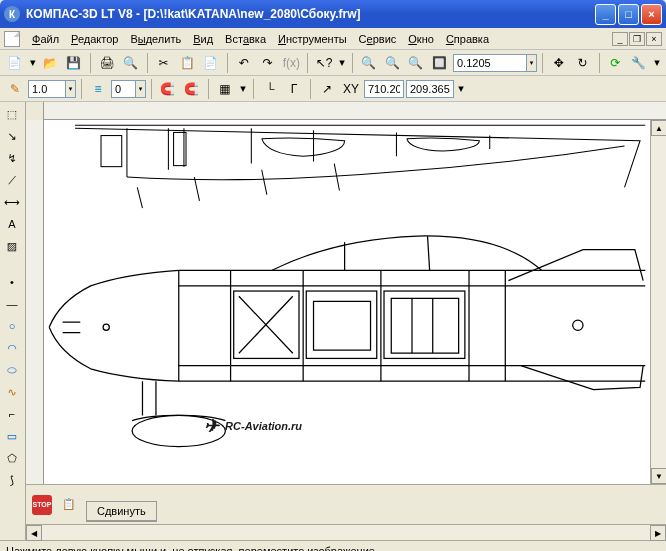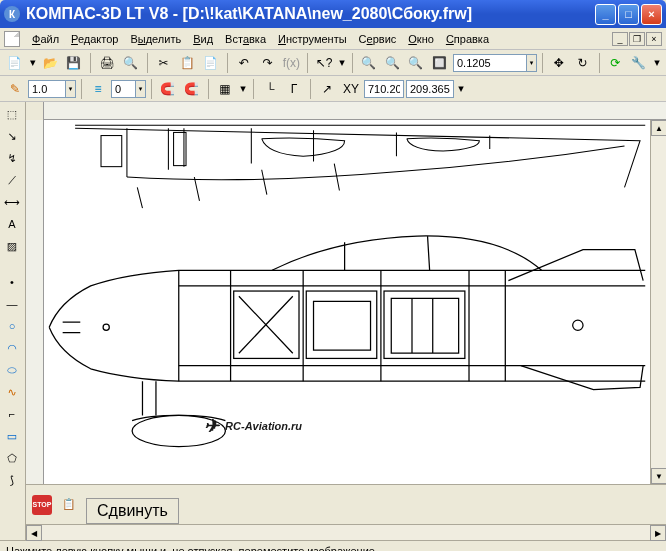--- a/index.html
+++ b/index.html
@@ -1,20 +1,20 @@
 <!DOCTYPE html>
 <html><head>
 <meta charset="utf-8">
 <style>
 * { margin: 0; padding: 0; box-sizing: border-box; font-family: Tahoma, sans-serif; font-size: 11px; }
 body { width: 666px; height: 551px; overflow: hidden; background: #ece9d8; }
 
 .titlebar { height: 28px; background: linear-gradient(to bottom, #3a6ee8 0%, #2555cc 50%, #2555cc 100%); display: flex; align-items: center; padding: 0 4px; border-radius: 5px 5px 0 0; }
 .titlebar-icon { width: 16px; height: 16px; background: #5a8fd8; border-radius: 50%; margin-right: 6px; display: flex; align-items: center; justify-content: center; color: white; font-size: 10px; font-weight: bold; }
-.titlebar-text { color: white; font-weight: bold; flex: 1; font-size: 16px; }
+.titlebar-text { color: white; font-weight: bold; flex: 1; font-size: 12px; }
 .winbtns { display: flex; gap: 2px; }
 .winbtn { width: 21px; height: 21px; border: 1px solid #fff; border-radius: 3px; display: flex; align-items: center; justify-content: center; font-family: Arial; font-weight: bold; color: white; }
 .winbtn.min, .winbtn.max { background: linear-gradient(to bottom, #5a9ae8, #2b67d4); }
 .winbtn.close { background: linear-gradient(to bottom, #f08070, #d63c1a); }
 
 .menubar { height: 22px; background: #ece9d8; display: flex; align-items: center; padding: 8px 4px; border-bottom: 1px solid #c0c0c0; }
 .docicon { width: 16px; height: 16px; margin-right: 6px; background: white; border: 1px solid #999; position: relative; }
 .docicon::after { content: ''; position: absolute; top: 0; right: 0; width: 5px; height: 5px; background: linear-gradient(135deg, #fff 50%, #ccc 50%); }
 .menu-item { padding: 2px 6px; cursor: default; }
 .menu-item u { text-decoration: underline; }
@@ -38,21 +38,21 @@
 .canvas-row { flex: 1; display: flex; position: relative; }
 .ruler-v { width: 18px; background: #f0f0e8; border-right: 1px solid #999; }
 .canvas { flex: 1; background: white; position: relative; overflow: hidden; }
 .drawing { position: absolute; inset: 0; }
 
 .watermark { position: absolute; left: 160px; top: 295px; font-family: Georgia, serif; font-size: 27px; font-weight: bold; font-style: italic; color: #1a1a1a; z-index: 10; display: flex; align-items: center; gap: 6px; }
 .watermark-plane { font-size: 18px; }
 
 .bottom-panel { height: 40px; background: #ece9d8; border-top: 1px solid #aca899; display: flex; align-items: center; padding: 2px 6px; gap: 6px; }
 .stop-icon { width: 20px; height: 20px; background: #d4302e; border-radius: 3px; color: white; font-size: 7px; font-weight: bold; display: flex; align-items: center; justify-content: center; }
-.tab-btn { padding: 3px 10px; background: #ece9d8; border: 1px solid #999; border-bottom: 2px solid #999; font-size: 16px; margin-top: 14px; }
+.tab-btn { padding: 3px 10px; background: #ece9d8; border: 1px solid #999; border-bottom: 2px solid #999; font-size: 11px; margin-top: 14px; }
 
 .scrollbar-h { height: 16px; background: #ece9d8; border-top: 1px solid #aca899; display: flex; }
 .scroll-arrow { width: 16px; height: 16px; background: #ece9d8; border: 1px solid #999; display: flex; align-items: center; justify-content: center; font-size: 8px; }
 .scroll-track { flex: 1; background: #f0ede0; }
 .scrollbar-v { position: absolute; right: 0; top: 0; bottom: 0; width: 16px; background: #ece9d8; border-left: 1px solid #aca899; display: flex; flex-direction: column; }
 .scroll-track-v { flex: 1; background: #f0ede0; }
 
 .statusbar { height: 20px; background: #ece9d8; border-top: 1px solid #aca899; padding: 2px 6px; display: flex; align-items: center; }
 
 .ico { font-family: Arial; font-size: 12px; }

